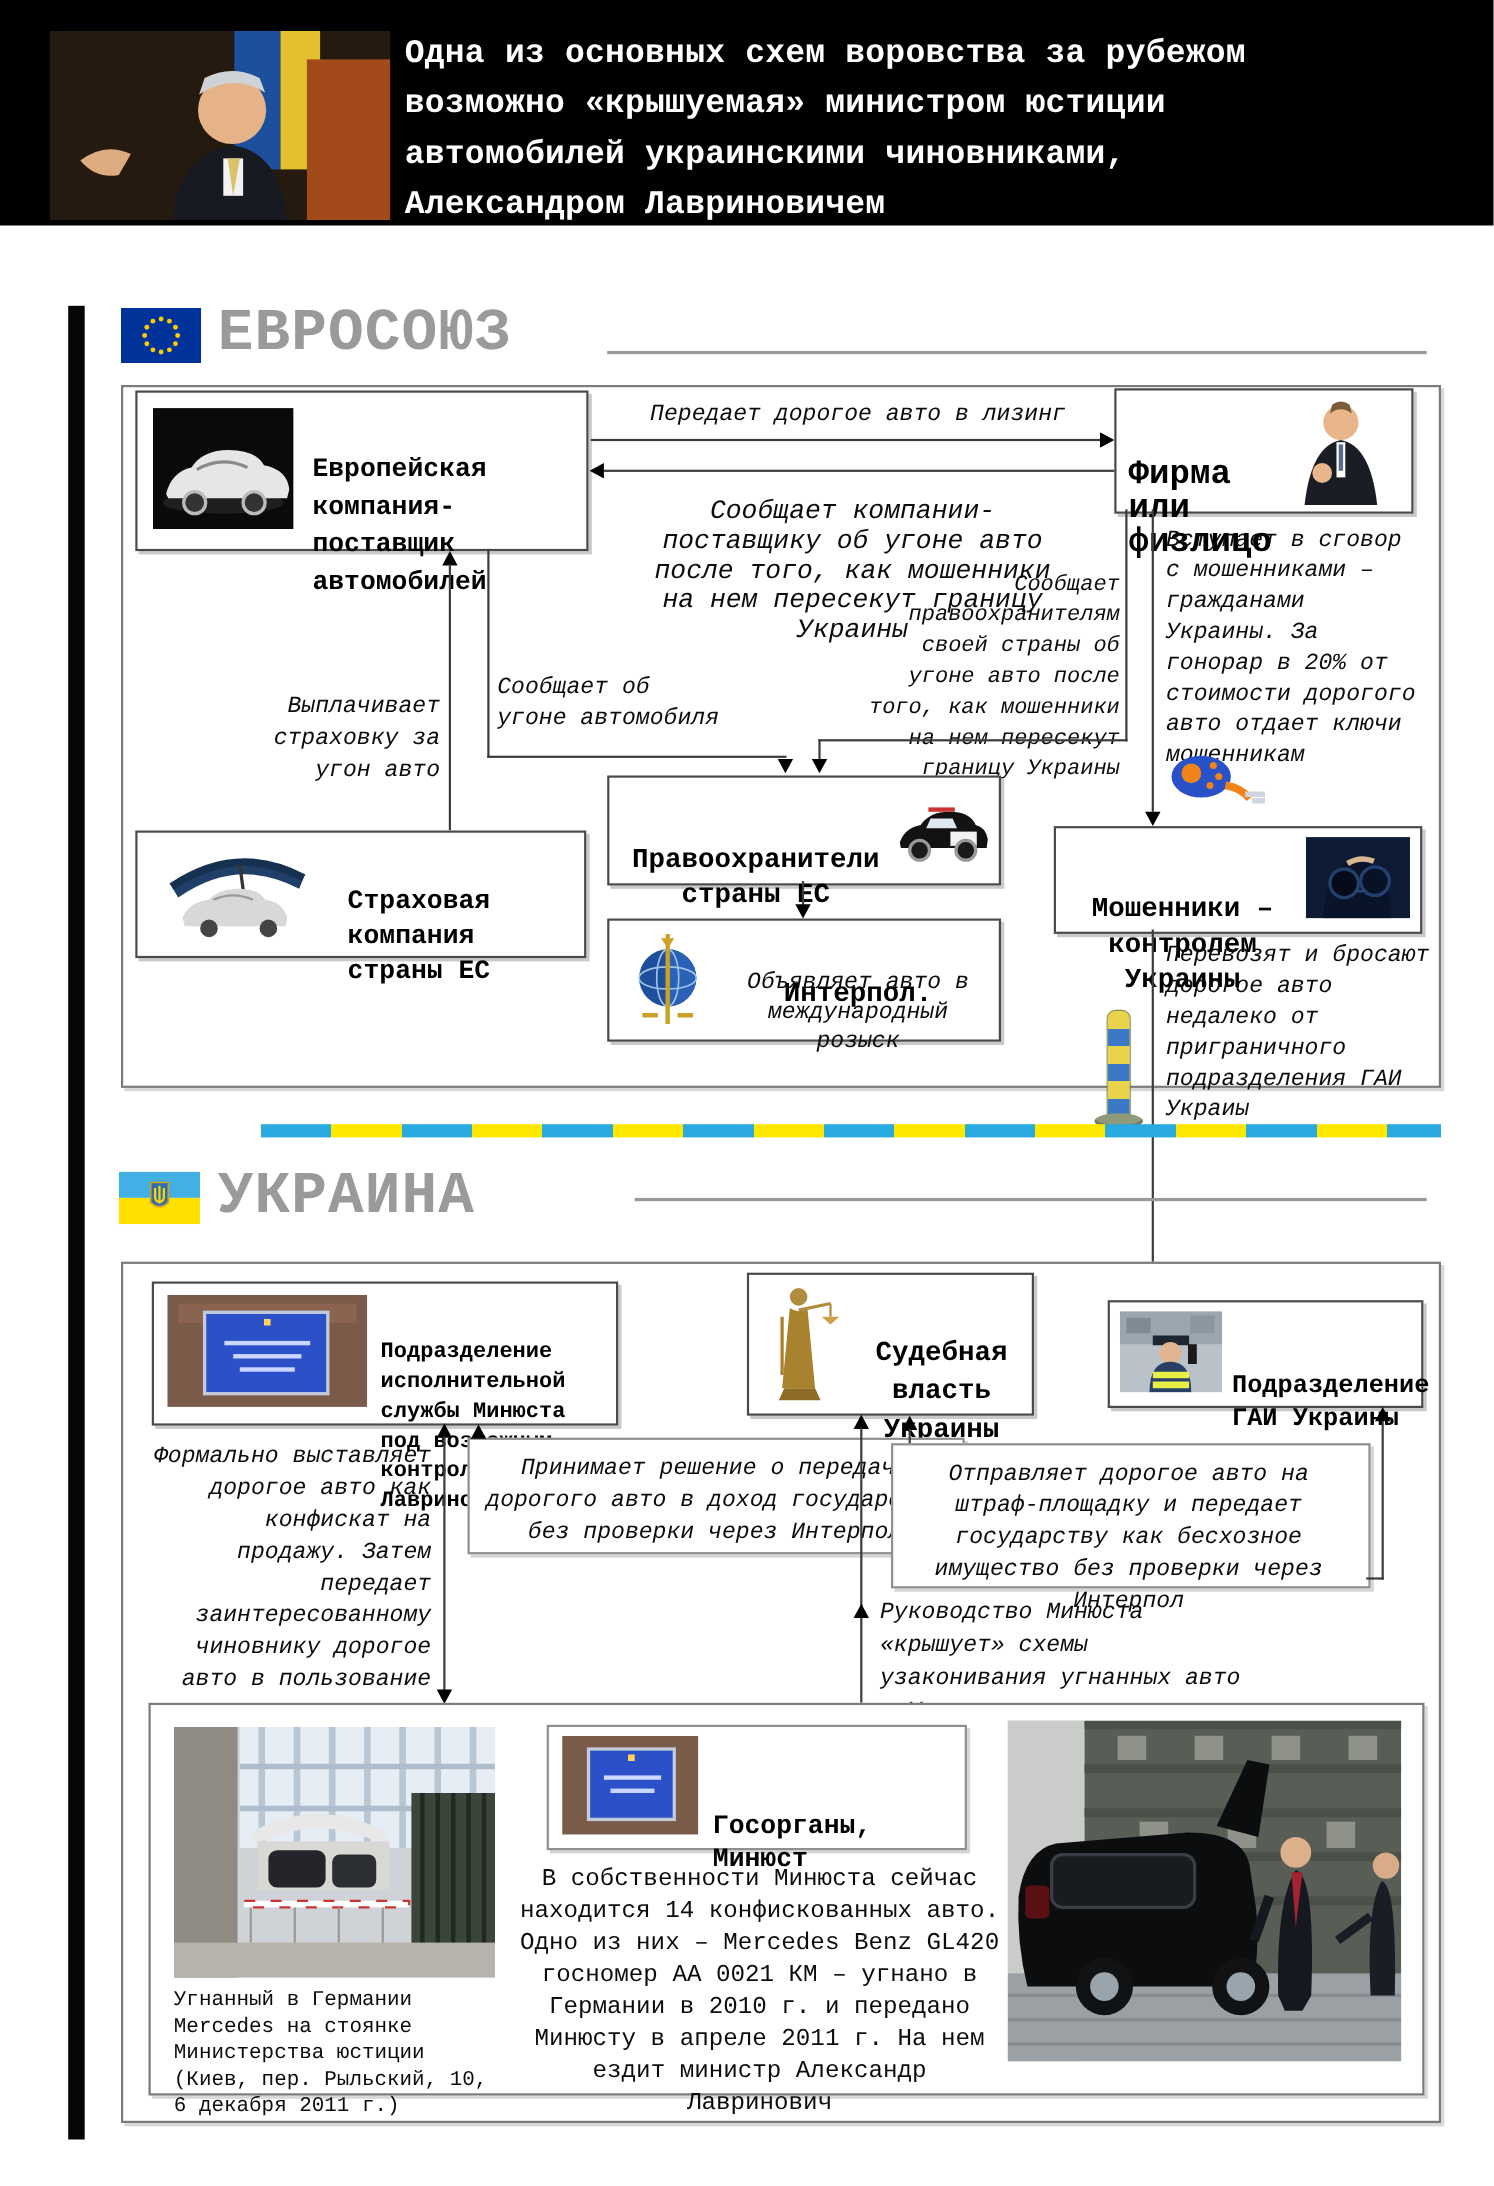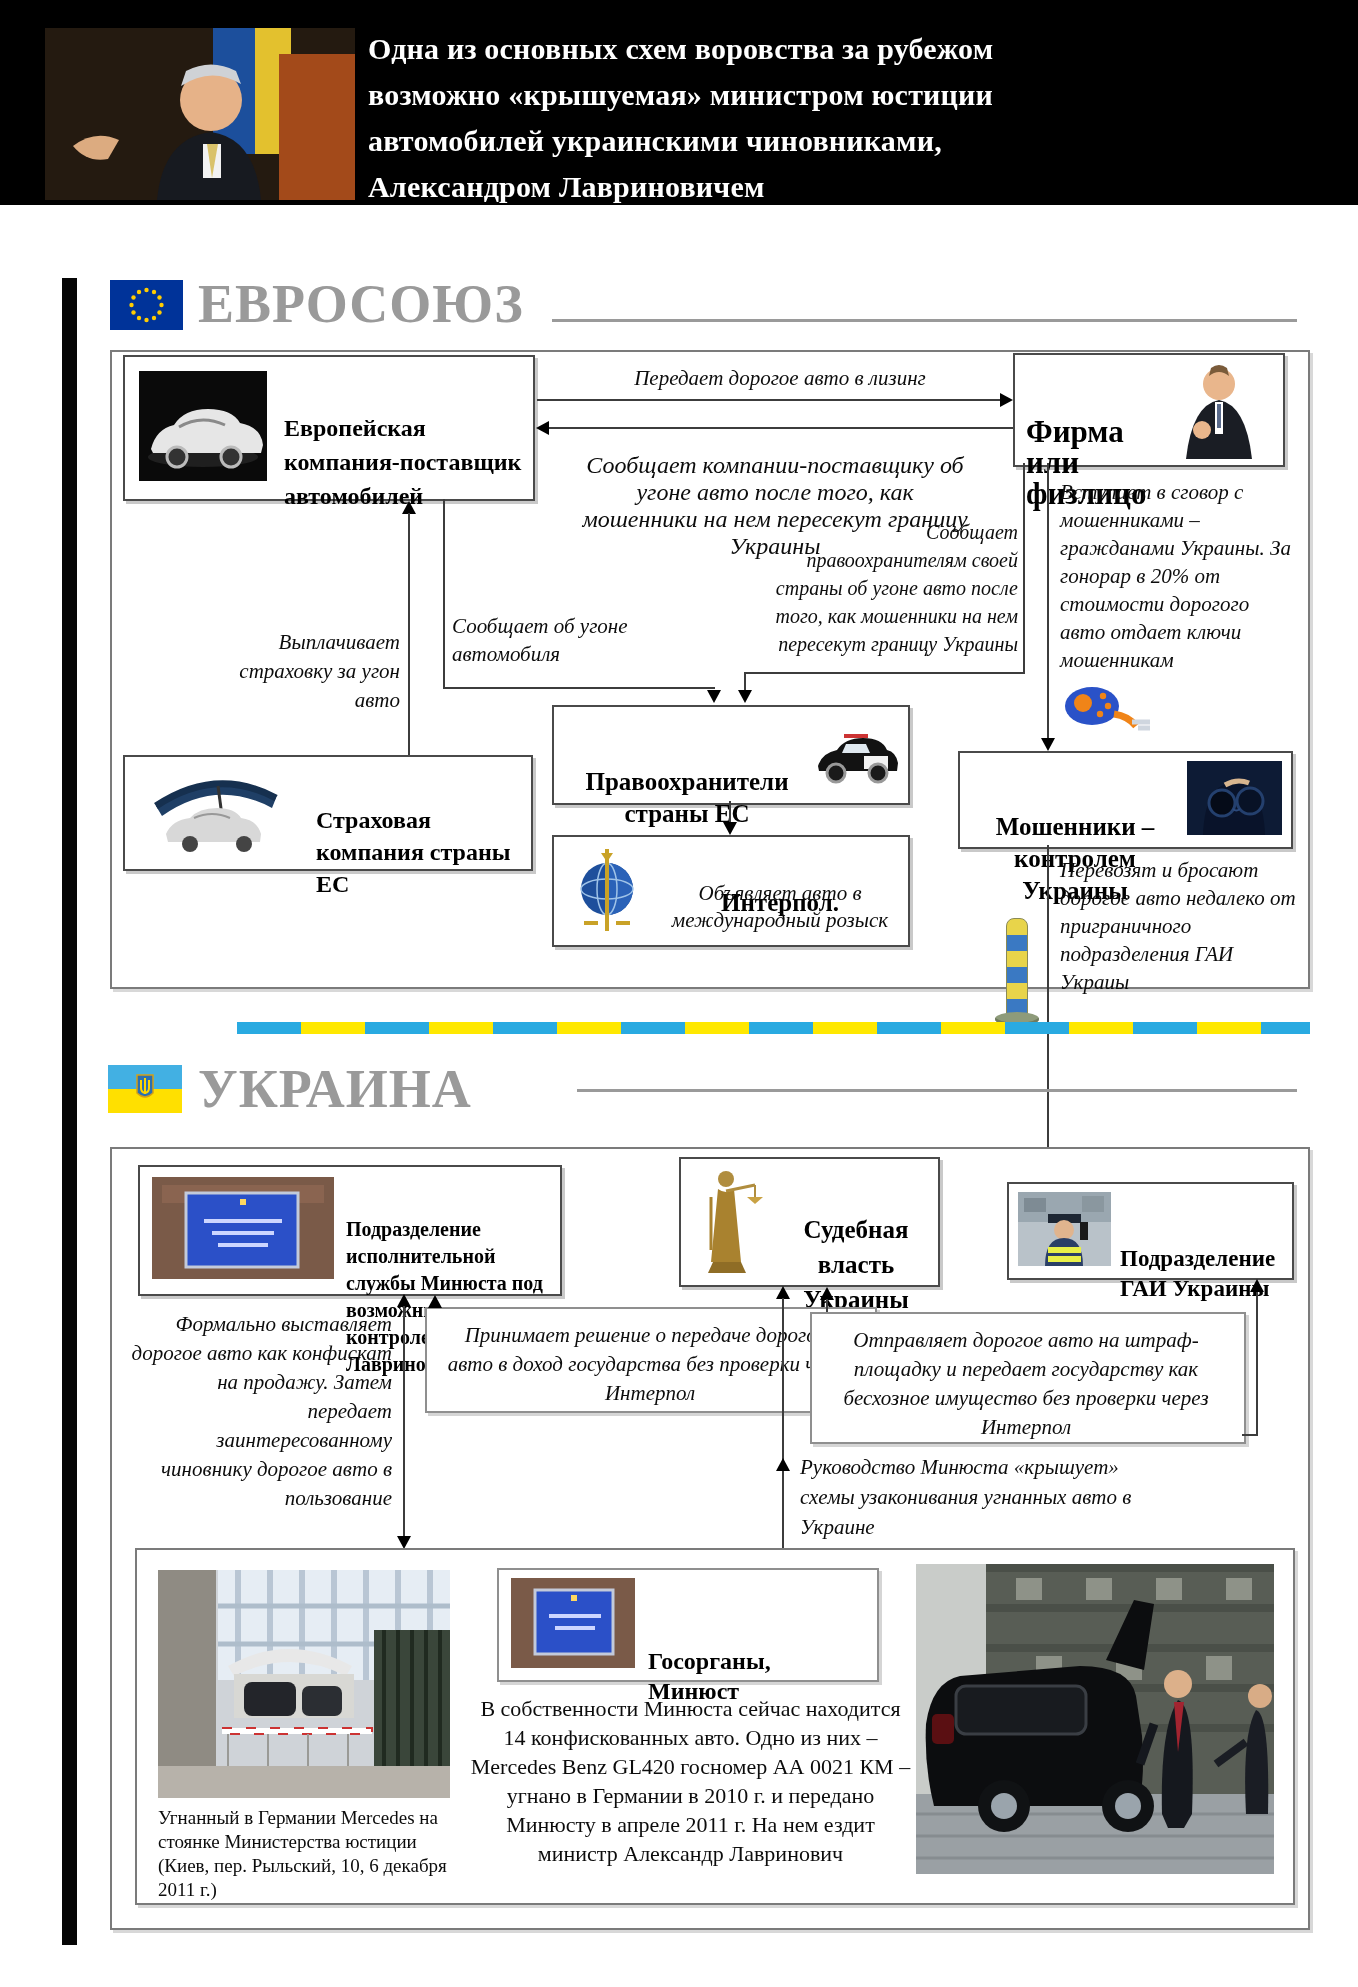--- a/index.html
+++ b/index.html
@@ -1,17 +1,17 @@
 <!DOCTYPE html>
 <html><head>
 <meta charset="utf-8">
 <style>
   html,body{margin:0;padding:0;background:#ffffff;}
   #canvas{position:relative;width:1358px;height:1987px;background:#fff;
-          font-family:Liberation Serif, serif;color:#000;overflow:hidden;}
+          font-family:Liberation Mono, monospace;color:#000;overflow:hidden;}
   
   .header{position:absolute;left:0;top:0;width:1358px;height:205px;background:#000;}
   .h-title{position:absolute;left:368px;top:26px;width:960px;color:#fff;font-weight:bold;
            font-size:30px;line-height:46px;letter-spacing:.2px;}
   
   .sec-title{position:absolute;font-size:54px;font-weight:bold;color:#9a9a9a;letter-spacing:1px;line-height:56px;}
   .rule{position:absolute;height:3px;background:#9a9a9a;}
   .sidebar{position:absolute;background:#060606;}
   
   .container{position:absolute;border:2px solid #7b7b7b;background:#fff;box-shadow:3px 3px 0 #d8d8d8;}

